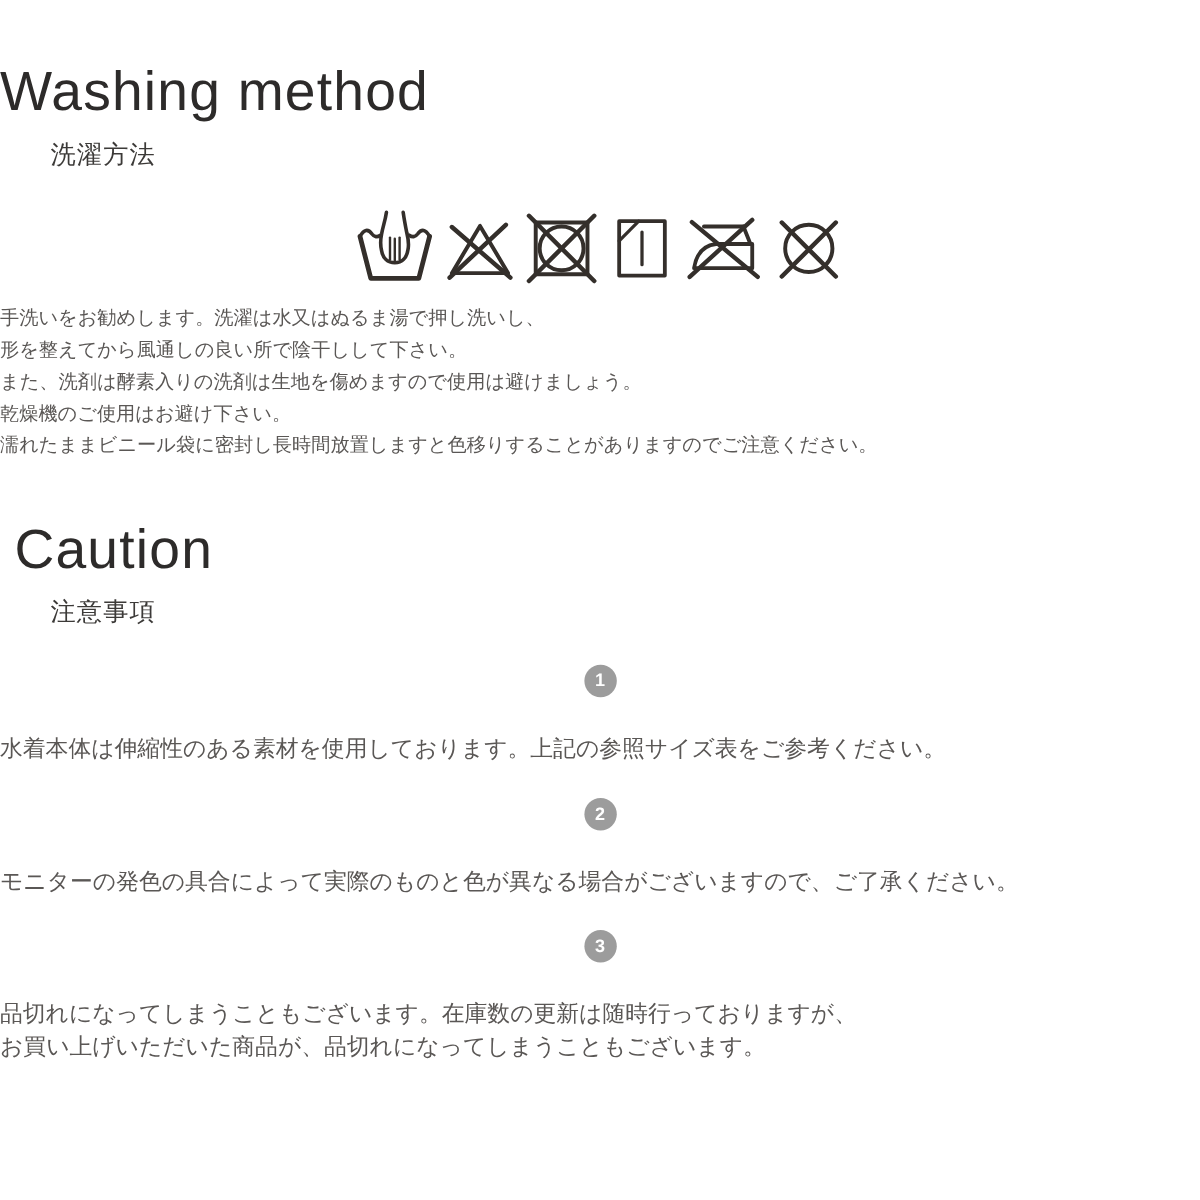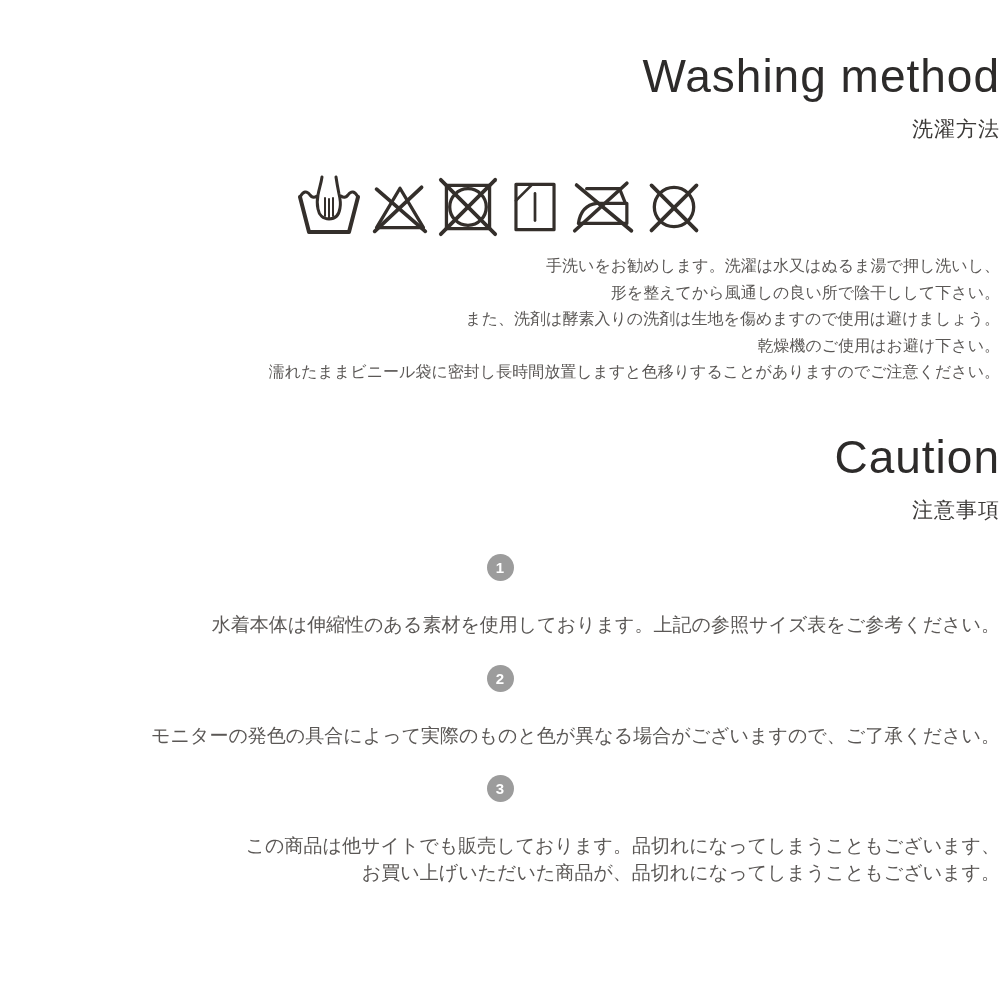--- a/index.html
+++ b/index.html
@@ -3,37 +3,38 @@
 <meta charset="utf-8">
 <style>
   html, body { margin: 0; padding: 0; }
   body {
     width: 1000px; height: 1000px;
     background: #ffffff;
     font-family: "Liberation Sans", "DejaVu Sans", sans-serif;
     color: #555250;
     overflow: hidden;
   }
-  .page { width: 1000px; height: 1000px; text-align: right; }
+  .page { width: 1000px; height: 1000px; text-align: left; }
 
   .en-title {
     padding-top: 49px;
     font-size: 46px;
     line-height: 1.18;
     font-weight: 300;
     letter-spacing: 1px;
     color: #2d2b2a;
   }
   .caution .en-title { padding-top: 0; margin-top: 44px; margin-left: 12px; }
 
   .ja-sub {
     margin-top: 12px;
     font-size: 21px;
     color: #3c3a38;
     letter-spacing: 1px;
+    padding-left: 42px;
   }
 
   .symbols {
     margin-top: 31px;
     height: 64px;
     display: flex;
     justify-content: center;
     align-items: flex-end;
     gap: 8px;
   }
@@ -147,21 +148,21 @@
       <div class="caution-item">
         <div class="badge">2</div>
         <div class="item-lines">
           <div>モニターの発色の具合によって実際のものと色が異なる場合がございますので、ご了承ください。</div>
         </div>
       </div>
 
       <div class="caution-item">
         <div class="badge">3</div>
         <div class="item-lines">
-          <div>この商品は他サイトでも販売しております。品切れになってしまうこともございます、</div>
+          <div>品切れになってしまうこともございます。在庫数の更新は随時行っておりますが、</div>
           <div>お買い上げいただいた商品が、品切れになってしまうこともございます。</div>
         </div>
       </div>
 
     </div>
   </div>
 
 </div>
 
 </body></html>

